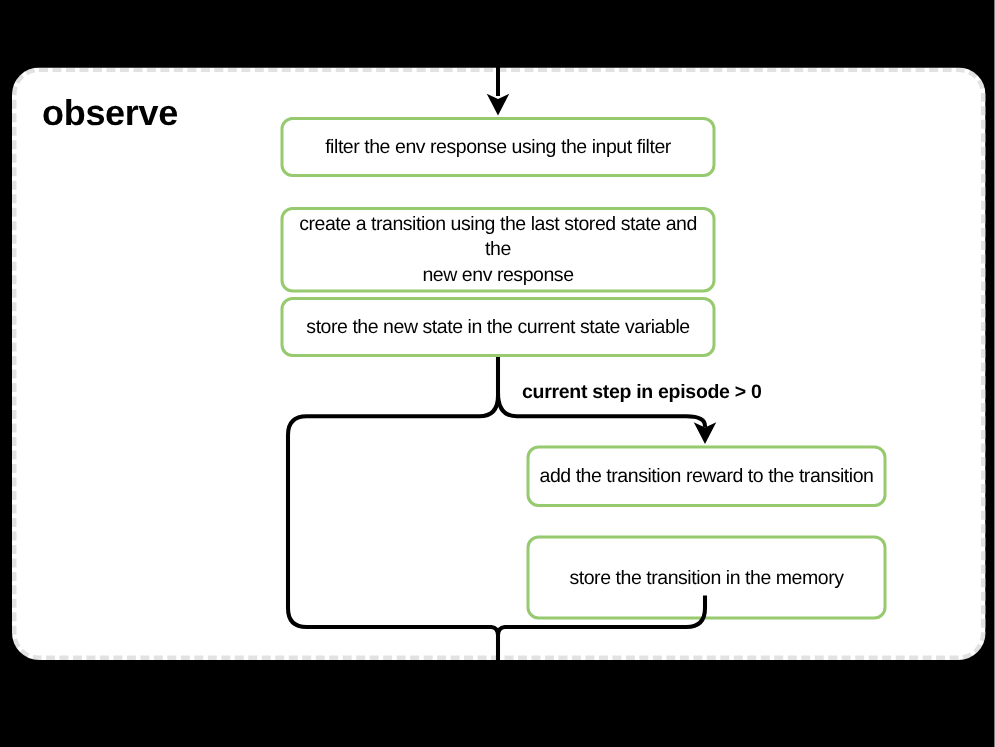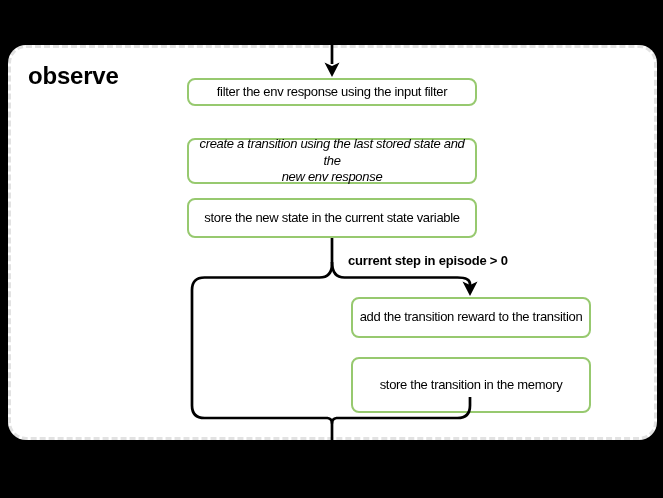--- a/index.html
+++ b/index.html
@@ -46,22 +46,22 @@
     justify-content: center;
     text-align: center;
     font-size: 13px;
     letter-spacing: -0.3px;
     line-height: 1.3;
     color: var(--text);
     white-space: pre-line;
     z-index: 2;
     padding: 0 6px;
   }
-  .node-1 { left: 187px; top:  78px; width: 290px; height: 28px; }
-  .node-2 { left: 187px; top: 138px; width: 290px; height: 46px; font-style: italic; }
+  .node-1 { left: 187px; top:  78px; width: 290px; height: 40px; }
+  .node-2 { left: 187px; top: 138px; width: 290px; height: 57px; }
   .node-3 { left: 187px; top: 198px; width: 290px; height: 40px; }
   .node-4 { left: 351px; top: 297px; width: 240px; height: 41px; }
   .node-5 { left: 351px; top: 357px; width: 240px; height: 56px; }
   .condition-label {
     position: absolute;
     left: 348px; top: 253px;
     font-size: 13px;
     font-weight: bold;
     letter-spacing: -0.2px;
     color: var(--text);

